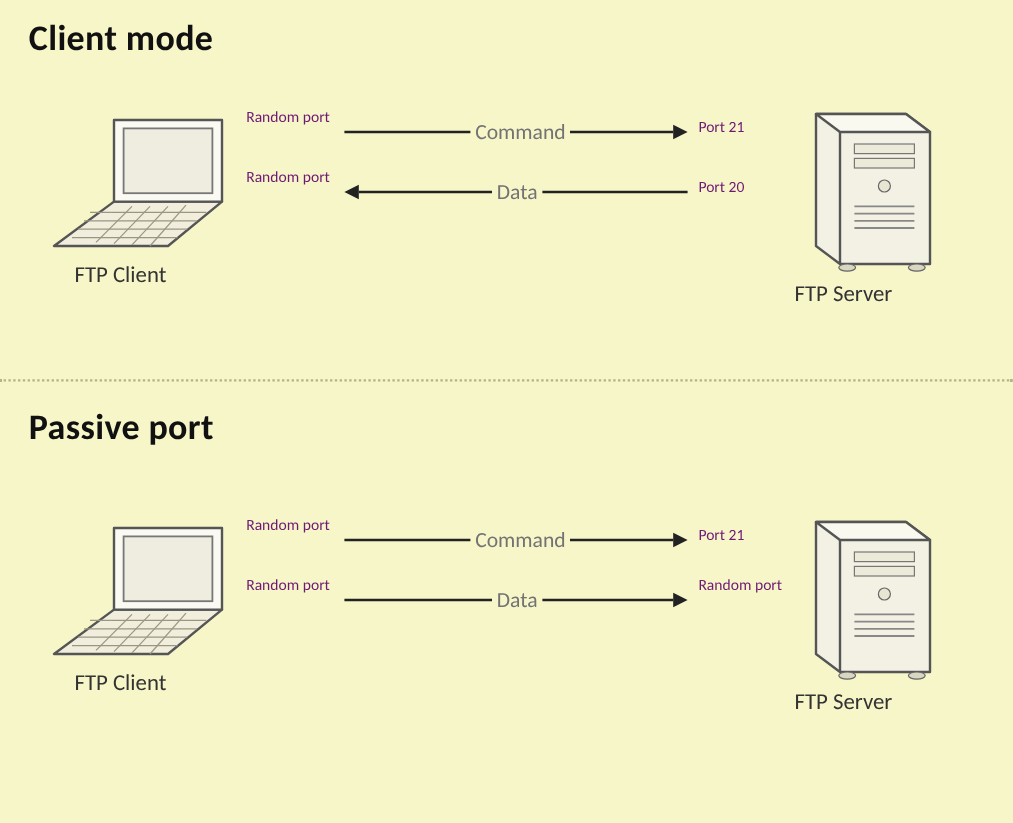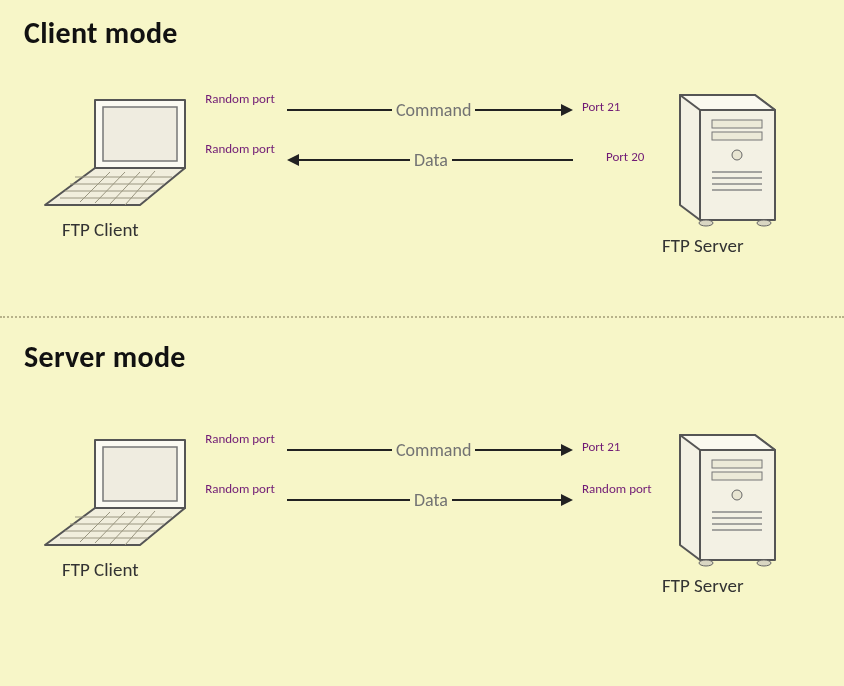--- a/index.html
+++ b/index.html
@@ -114,37 +114,37 @@
       <ellipse cx="46" cy="143" rx="7" ry="3" fill="#d9d6c2" stroke="#666"></ellipse>
       <ellipse cx="104" cy="143" rx="7" ry="3" fill="#d9d6c2" stroke="#666"></ellipse>
     </svg>
   </div>
   <div class="caption" style="left:662px; top:234px;">FTP Server</div>
 
   <div class="label" style="left:200px; top:92px; width:80px;">Random port</div>
   <div class="label" style="left:200px; top:142px; width:80px;">Random port</div>
 
   <div class="label" style="left:582px; top:100px; width:70px; text-align:left;">Port 21</div>
-  <div class="label" style="left:606px; top:150px; width:70px; text-align:left;">Port 20</div>
+  <div class="label" style="left:582px; top:150px; width:70px; text-align:left;">Port 20</div>
 
   <svg class="arrow" style="left:285px; top:100px;" width="290" height="20">
     <line x1="2" y1="10" x2="276" y2="10" stroke="#222" stroke-width="2"></line>
     <polygon points="276,4 276,16 288,10" fill="#222"></polygon>
   </svg>
   <div class="arrow-label" style="left:392px; top:99px; background:#f7f6c8;">Command</div>
 
   <svg class="arrow" style="left:285px; top:150px;" width="290" height="20">
     <line x1="14" y1="10" x2="288" y2="10" stroke="#222" stroke-width="2"></line>
     <polygon points="14,4 14,16 2,10" fill="#222"></polygon>
   </svg>
   <div class="arrow-label" style="left:410px; top:149px; background:#f7f6c8;">Data</div>
 
   <div class="divider" style="top:316px;"></div>
 
-  <div class="title" style="left:24px; top:338px;">Server mode</div>
+  <div class="title" style="left:24px; top:338px;">Passive port</div>
 
   <div class="illus laptop" style="left:40px; top:430px;">
     <svg width="150" height="120" viewBox="0 0 150 120">
       <polygon points="5,115 100,115 145,78 55,78" fill="#f1eedd" stroke="#555" stroke-width="2" stroke-linejoin="round"></polygon>
       <g stroke="#9a9680" stroke-width="1">
         <line x1="20" y1="108" x2="108" y2="108"></line>
         <line x1="25" y1="101" x2="116" y2="101"></line>
         <line x1="30" y1="94" x2="124" y2="94"></line>
         <line x1="35" y1="87" x2="132" y2="87"></line>
         <line x1="40" y1="112" x2="70" y2="82"></line>

